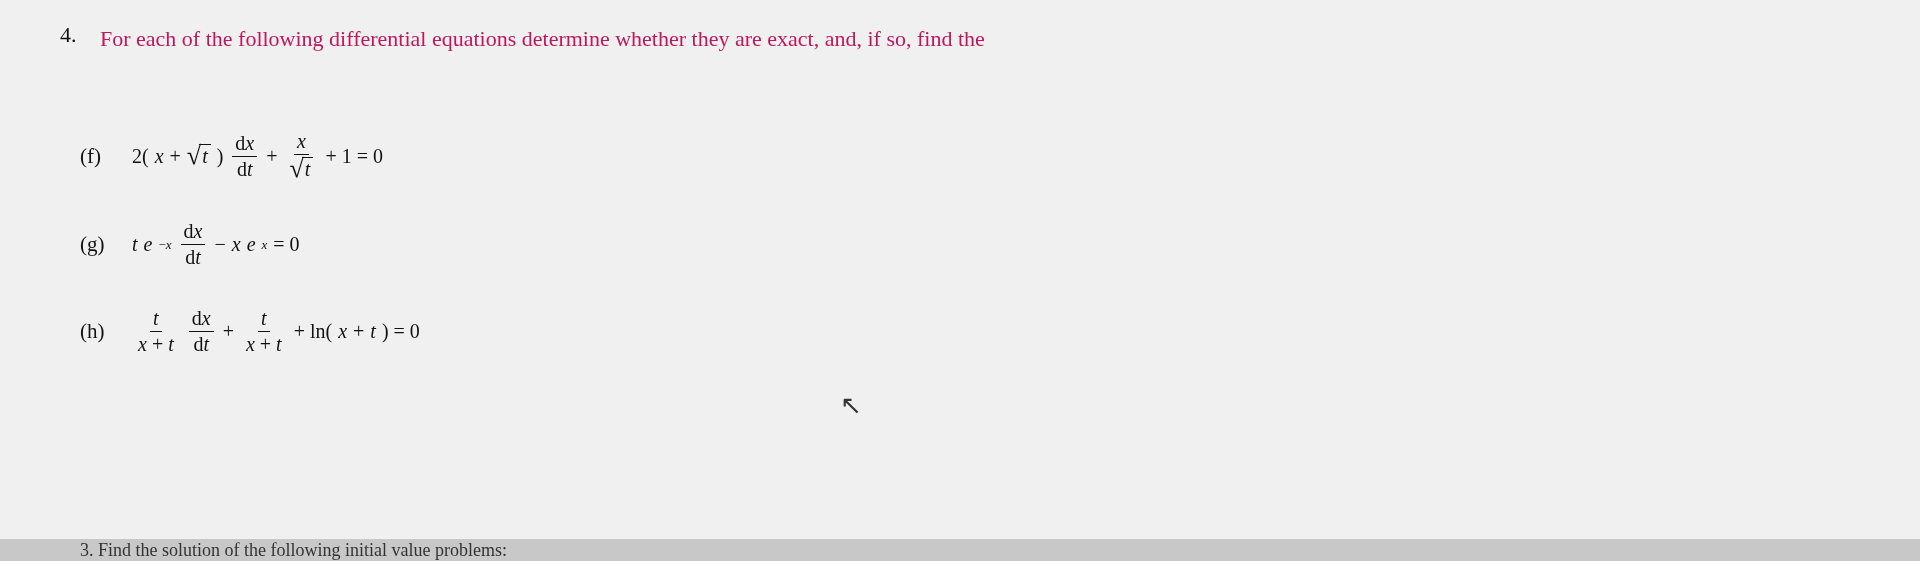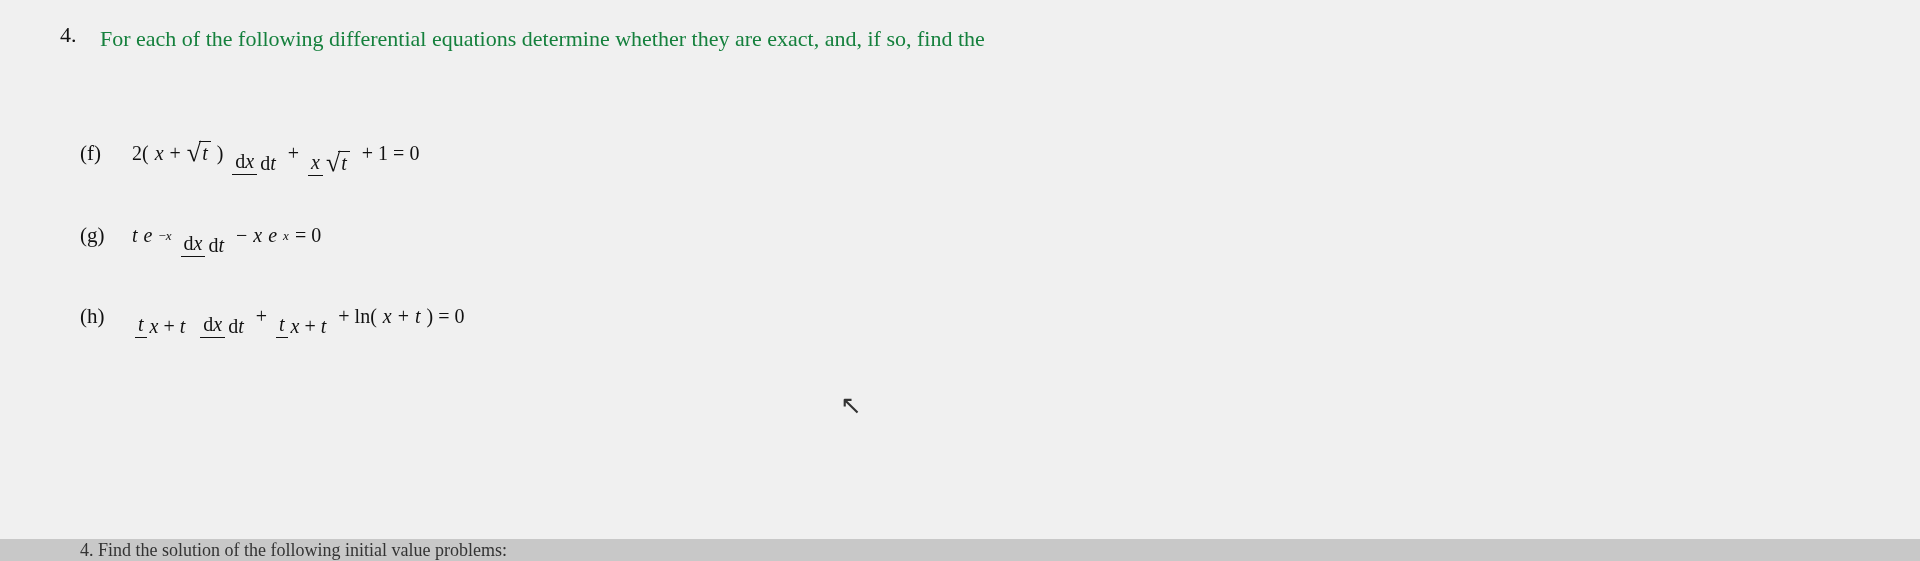--- a/index.html
+++ b/index.html
@@ -15,21 +15,21 @@
     }
     .page {
       background-color: #f0f0f0;
       width: 1920px;
       height: 561px;
       padding: 30px 60px 20px 60px;
       position: relative;
     }
     .main-text {
       font-size: 22px;
-      color: #15803d;
+      color: #be185d;
       position: absolute;
       top: 22px;
       left: 100px;
       line-height: 1.5;
       max-width: 1600px;
     }
     .main-text .line1 {
       display: block;
     }
     .main-text .line2 {
@@ -57,36 +57,35 @@
     }
     .math-expr {
       font-size: 20px;
       color: #111;
       display: inline-flex;
       align-items: center;
       gap: 6px;
     }
     .frac {
       display: inline-flex;
-      flex-direction: row;
-      align-items: flex-end;
+      flex-direction: column;
+      align-items: center;
       vertical-align: middle;
       margin: 0 3px;
     }
     .frac .num {
       border-bottom: 1.5px solid #111;
       padding: 0 3px 1px 3px;
       font-size: 20px;
       text-align: center;
     }
     .frac .den {
       padding: 1px 3px 0 3px;
       font-size: 20px;
       text-align: center;
-      margin-top: 19px;
     }
     .sqrt-wrapper {
       display: inline-flex;
       align-items: center;
       position: relative;
       vertical-align: middle;
     }
     .sqrt-symbol {
       font-size: 26px;
       line-height: 1;
@@ -194,16 +193,16 @@
         </span>
         + ln(<span class="italic">x</span> + <span class="italic">t</span>) = 0
       </span>
     </div>
 
   </div>
 
   <div class="cursor">↖</div>
 
   <div class="bottom-cut">
-    <span>4.  Find the solution of the following initial value problems:</span>
+    <span>3.  Find the solution of the following initial value problems:</span>
   </div>
 
 </div>
 
 </body></html>

